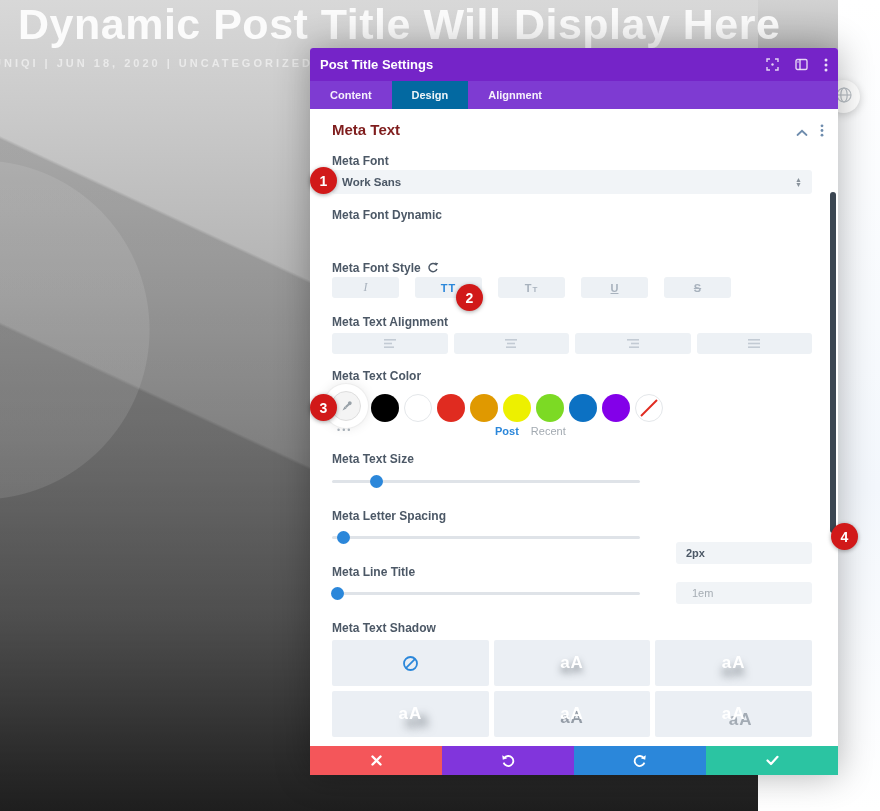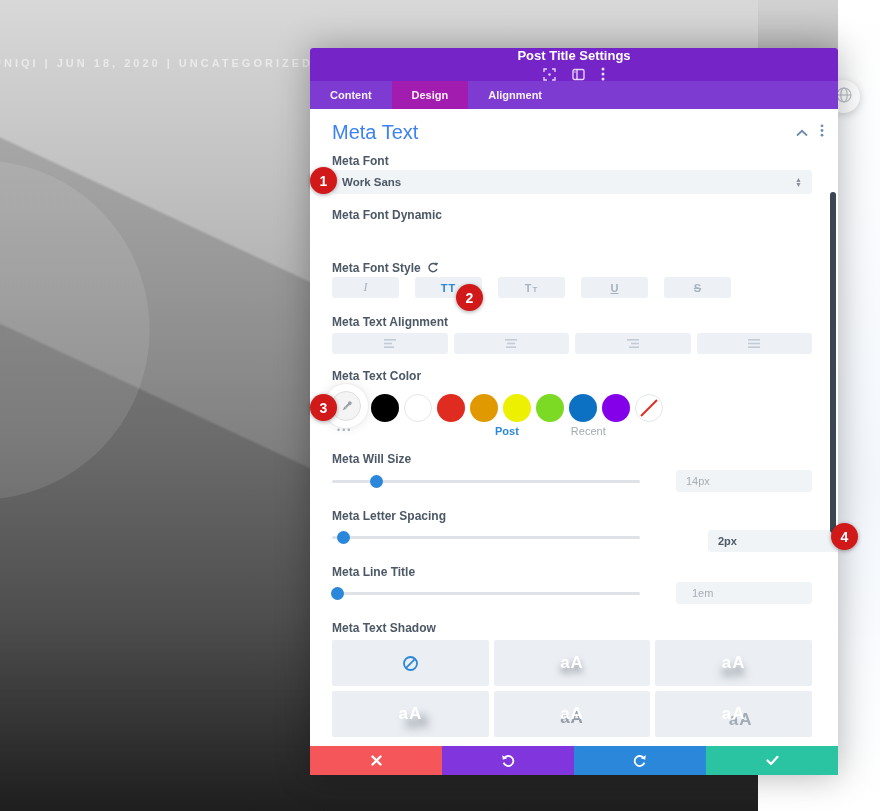--- a/index.html
+++ b/index.html
@@ -21,30 +21,30 @@
   .page-meta { position:absolute; left:-7px; top:57px; z-index:2; white-space:nowrap;
     font-size:11px; font-weight:700; letter-spacing:3px; color:rgba(255,255,255,0.55); }
   .globe-btn { position:absolute; left:827px; top:80px; width:33px; height:33px; z-index:3;
     background:#fff; border-radius:50%; box-shadow:0 2px 8px rgba(0,0,0,0.18);
     display:flex; align-items:center; justify-content:center; }
 
   
   .modal { position:absolute; left:310px; top:48px; width:528px; height:727px; z-index:10;
     background:#fff; border-radius:3px; box-shadow:0 0 35px rgba(0,0,0,0.30); }
   .m-header { position:absolute; left:0; top:0; width:100%; height:33px; background:#7524c8;
-    border-radius:3px 3px 0 0; display:flex; align-items:center; padding:0 10px;flex-direction:column; }
+    border-radius:3px 3px 0 0; display:flex; align-items:center; padding:0 10px; }
   .m-title { font-size:13px; font-weight:700; color:#fff; flex:1; }
   .hicons { display:flex; gap:16px; align-items:center; }
   .hicons svg { display:block; }
   .m-tabs { position:absolute; left:0; top:33px; width:100%; height:28px; background:#7e3bd2; display:flex; }
   .tab { padding:0 20px; line-height:28px; font-size:11px; font-weight:700; color:rgba(255,255,255,0.93); cursor:pointer; }
-  .tab.active { background:#a21caf; }
+  .tab.active { background:#0369a1; }
   .m-content { position:absolute; left:0; top:61px; width:100%; height:637px; background:#fff; overflow:hidden; }
 
-  .sec-title { position:absolute; left:22px; top:12px; font-size:20px; font-weight:400; color:#3b82f6; }
+  .sec-title { position:absolute; left:22px; top:12px; font-size:15px; font-weight:700; color:#7f1d1d; }
   .sec-icons { position:absolute; right:14px; top:14px; display:flex; gap:12px; align-items:center; }
 
   .lbl { position:absolute; left:22px; font-size:12px; font-weight:600; color:#4c5866; }
   .dd { position:absolute; left:22px; width:480px; height:22px; background:#f1f4f7; border-radius:3px;
     display:flex; align-items:center; padding:12px 10px; cursor:pointer; }
   .dd-val { font-size:11.5px; color:#4c5866; font-weight:700; flex:1; }
   .dd-val.muted { color:#a3aab1; font-weight:400; }
   .dd-arrows { display:flex; flex-direction:column; line-height:5px; font-size:7px; color:#8a939c; }
 
   .fs-row { position:absolute; left:22px; top:168px; display:flex; gap:16px; }
@@ -66,21 +66,21 @@
     border-radius:50%; box-shadow:0 0 0 1px #ededed, 0 0 12px rgba(0,0,0,0.10);
     display:flex; align-items:center; justify-content:center; cursor:pointer; }
   .picker-inner { width:30px; height:30px; border-radius:50%; background:#f4f4f4; border:1px solid #dedede;
     display:flex; align-items:center; justify-content:center; }
   .sw-row { position:absolute; left:61px; top:285px; display:flex; gap:5px; }
   .sw { width:28px; height:28px; border-radius:50%; cursor:pointer; }
   .sw.bordered { border:1px solid #e4e7ea; background:#fff; display:flex; align-items:center; justify-content:center; }
   .dots-more { position:absolute; left:27px; top:316px; font-size:9px; letter-spacing:2px; color:#a8b0b8; cursor:pointer; }
   .ctabs { position:absolute; left:185px; top:316px; display:flex; gap:12px; font-size:11px; }
   .ctab-saved { color:#2b87da; font-weight:700; cursor:pointer; }
-  .ctab-recent { color:#a3aab1; cursor:pointer;margin-left:40px; }
+  .ctab-recent { color:#a3aab1; cursor:pointer; }
 
   .track { position:absolute; left:22px; width:308px; height:3px; background:#dfe3e8; border-radius:2px; cursor:pointer; }
   .handle { position:absolute; top:-5px; width:13px; height:13px; margin-left:-6px; border-radius:50%;
     background:#2b87da; cursor:pointer; }
   .val-input { position:absolute; left:366px; width:136px; height:22px; background:#f1f4f7; border:none;
     border-radius:3px; font-family:"Liberation Sans",sans-serif; font-size:11px; color:#a6adb4; padding:0 10px; }
   .val-input.strong { color:#4c5866; font-weight:700; }
 
   .shadow-grid { position:absolute; left:22px; top:531px; width:480px; display:grid;
     grid-template-columns:repeat(3,1fr); grid-auto-rows:46px; gap:5px; }
@@ -104,20 +104,21 @@
   .b1 { left:310px; top:167px; } .b2 { left:456px; top:284px; }
   .b3 { left:310px; top:394px; } .b4 { left:831px; top:523px; }
 </style>
 </head>
 <body>
 
 <div class="stage">
 
   <div class="heroA"></div>
   <div class="heroB"></div>
+  <div class="page-title">Dynamic Post Title Will Display Here</div>
   <div class="page-meta">UNIQI | JUN 18, 2020 | UNCATEGORIZED | 12 COMMENTS</div>
   <div class="globe-btn">
     <span>
       <svg width="18" height="18" viewBox="0 0 18 18" fill="none" stroke="#bcc2c8" stroke-width="1.2">
         <circle cx="9" cy="9" r="7"></circle>
           <ellipse cx="9" cy="9" rx="3.2" ry="7"></ellipse>
           <line x1="2" y1="9" x2="16" y2="9"></line>
       </svg>
     </span>
   </div>
@@ -265,31 +266,30 @@
               <line x1="5" y1="21" x2="21" y2="5" stroke="#e02b20" stroke-width="2"></line>
             </svg>
         </div>
       </div>
       <div class="dots-more">•••</div>
       <div class="ctabs">
         <span class="ctab-saved">Post</span>
         <span class="ctab-recent">Recent</span>
       </div>
 
-      <div class="lbl" style="top:343px">Meta Will Size</div>
+      <div class="lbl" style="top:343px">Meta Text Size</div>
       <div class="track" style="top:371px">
         <div class="handle" style="left: 14.3%;"></div>
       </div>
-      <input class="val-input" style="top: 361px;" value="14px">
 
       <div class="lbl" style="top:400px">Meta Letter Spacing</div>
       <div class="track" style="top:427px">
         <div class="handle" style="left: 3.6%;"></div>
       </div>
-      <input class="val-input strong" style="top: 421px; margin-left: 32px;" value="2px">
+      <input class="val-input strong" style="top: 433px;" value="2px">
 
       <div class="lbl" style="top:456px">Meta Line Title</div>
       <div class="track" style="top:483px">
         <div class="handle" style="left: 1.6%;"></div>
       </div>
       <input class="val-input" style="top: 473px; padding-left: 16px;" value="1em">
 
       <div class="lbl" style="top:512px">Meta Text Shadow</div>
       <div class="shadow-grid">
         <div class="sh-cell sh-1">

